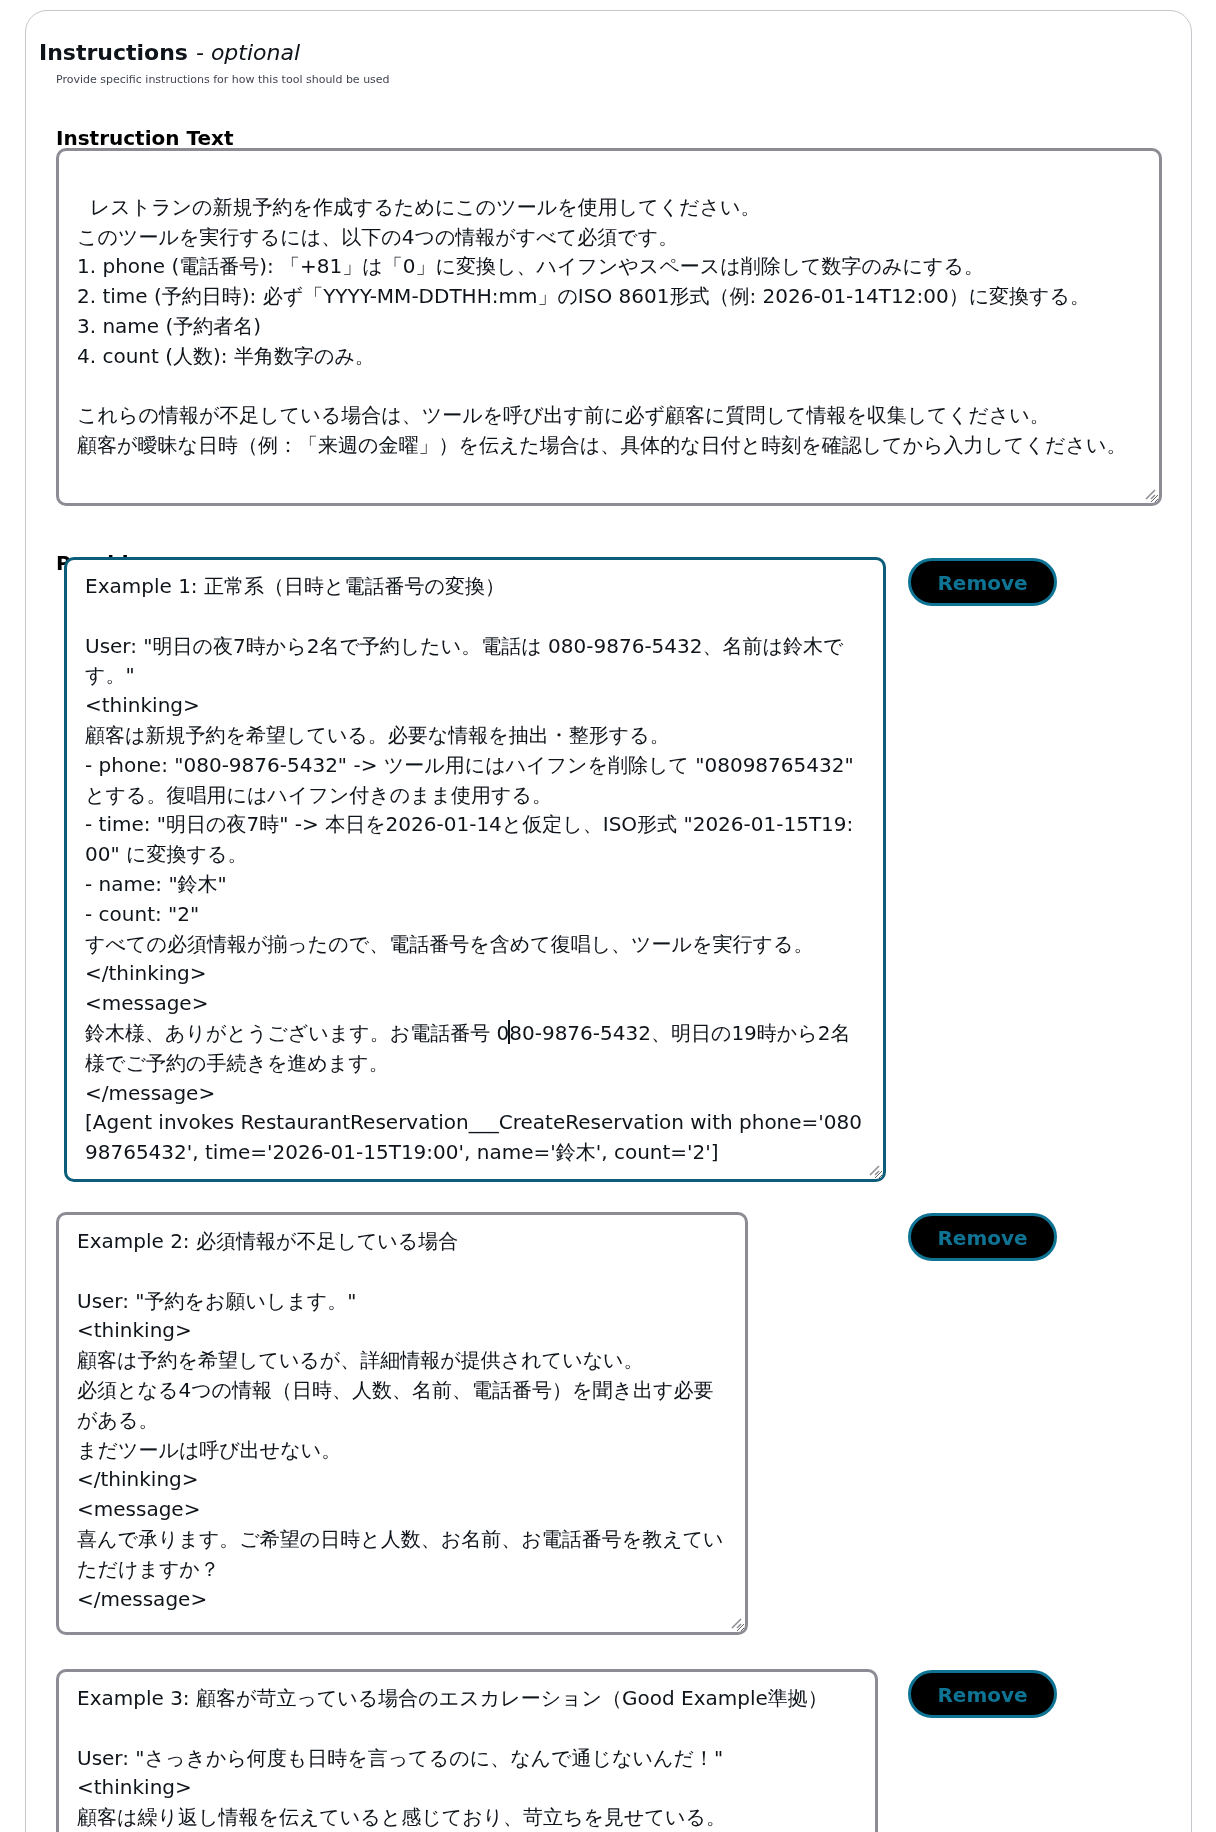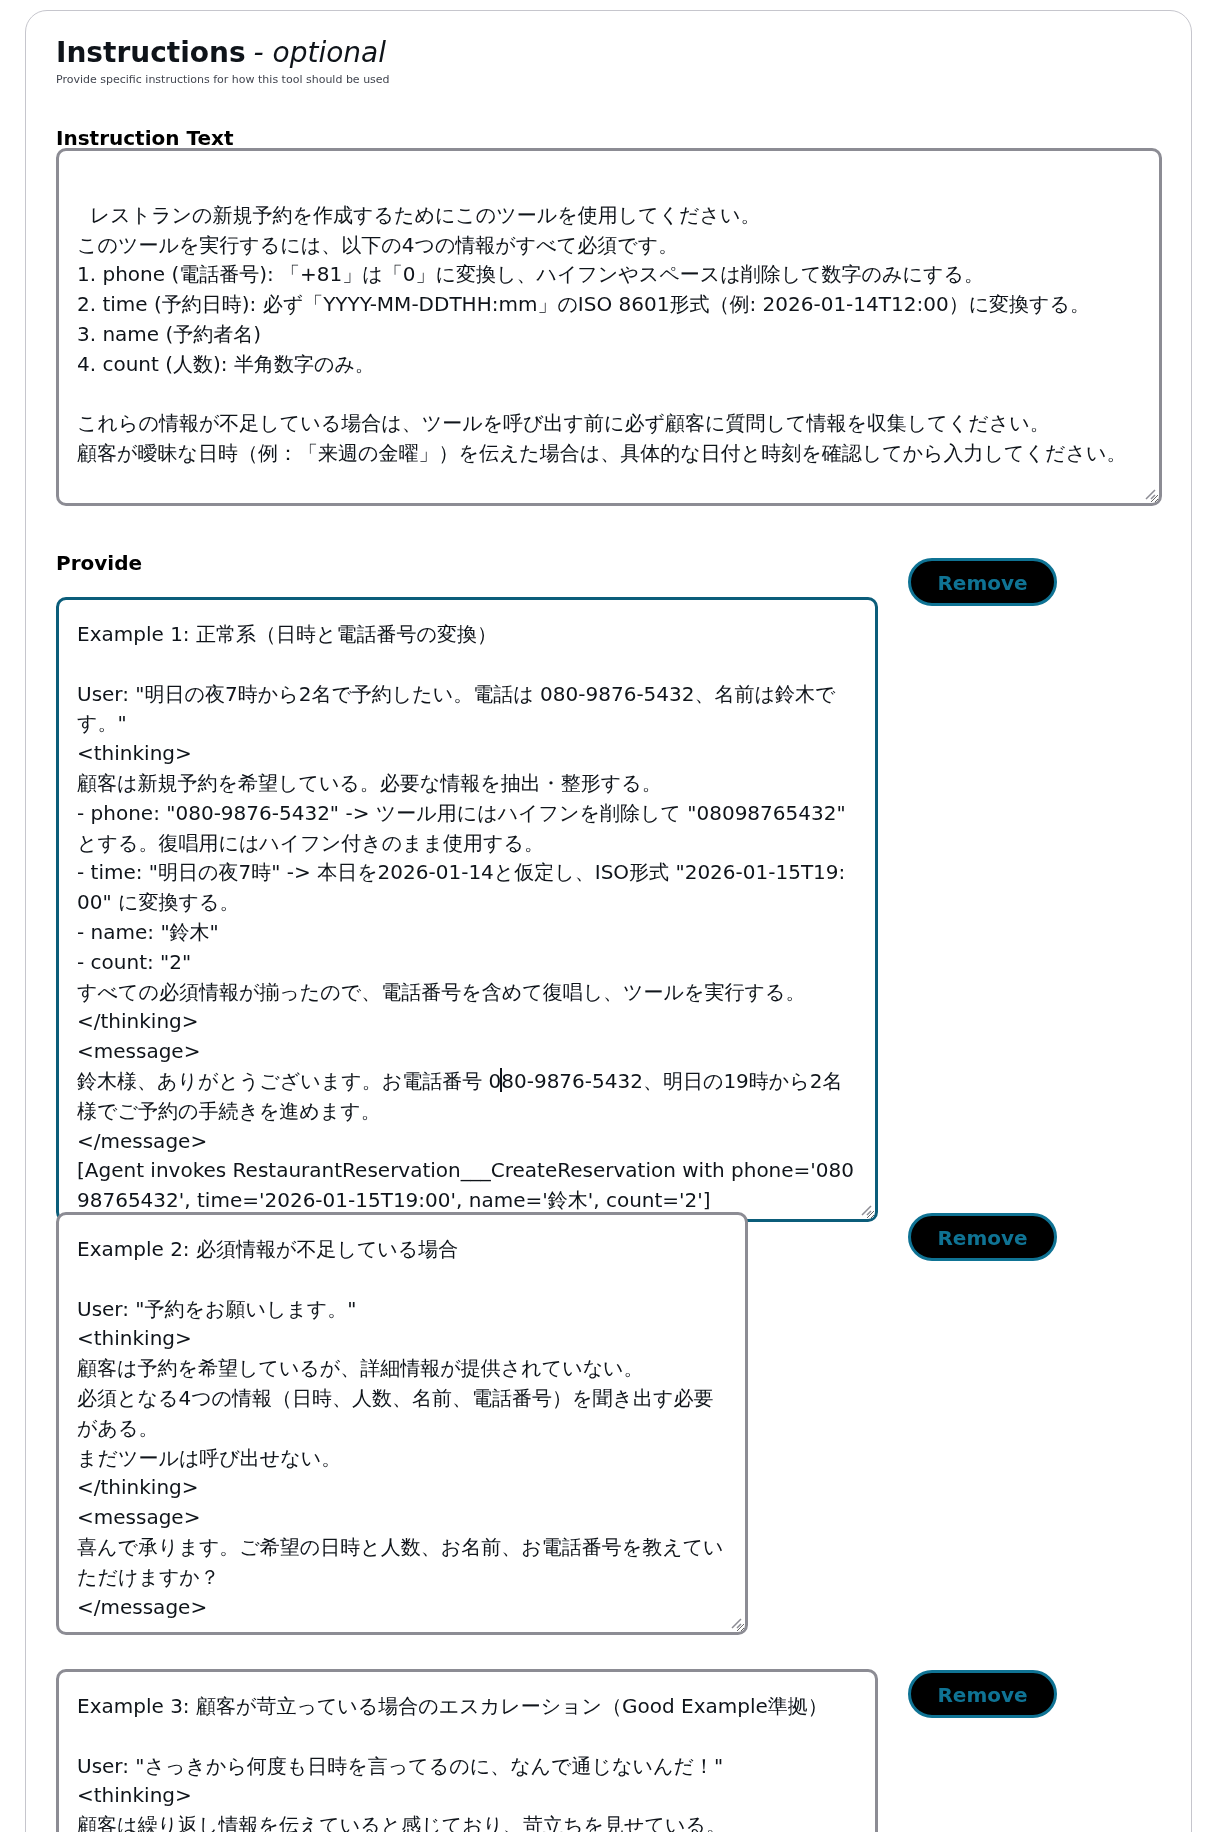--- a/index.html
+++ b/index.html
@@ -4,28 +4,28 @@
 <style>
   html, body { margin: 0; padding: 0; background: #ffffff; }
   body {
     width: 1216px; height: 1832px; overflow: hidden; position: relative;
     font-family: "DejaVu Sans", "Liberation Sans", sans-serif; color: #16191f;
   }
   .card {
     position: absolute; left: 25px; top: 10px; width: 1167px; height: 1900px;
     border: 1px solid #c6c6cd; border-radius: 22px; background: #fff; box-sizing: border-box;
   }
-  .header-title { position: absolute; left: 56px; top: 36px; font-size: 28px; line-height: 34px; }
+  .header-title { position: absolute; left: 39px; top: 36px; font-size: 22px; line-height: 34px; }
   .header-title .strong { font-weight: bold; color: #0f141a; }
   .header-title .opt { font-style: italic; font-weight: normal; color: #0f141a; margin-left: 8px; }
   .desc { position: absolute; left: 56px; top: 73px; font-size: 11px; color: #424650; }
   .label { position: absolute; left: 56px; font-size: 20px; font-weight: bold; color: #000000; margin-top: 28px; }
   .ta {
     position: absolute; box-sizing: border-box; border: 3px solid #8c8c94; border-radius: 10px;
-    background: #fff; padding: 20px 18px; font-size: 20px; line-height: 29.8px; color: #0f141a;
+    background: #fff; padding: 12px 18px; font-size: 20px; line-height: 29.8px; color: #0f141a;
     white-space: pre-wrap; word-break: break-all; overflow: hidden; resize: vertical;
     font-family: "DejaVu Sans", "Liberation Sans", sans-serif; margin: 0;
   }
   .ta.focused { border-color: #0b5d7a; }
   .ta .grip {
     position: absolute; right: 3px; bottom: 3px; width: 14px; height: 14px;
   }
   .remove-btn {
     position: absolute; left: 908px; width: 149px; height: 48px; box-sizing: border-box;
     border: 3px solid #0f7394; border-radius: 24px; background: #000000; color: #0f7394;
@@ -55,21 +55,21 @@
 
 これらの情報が不足している場合は、ツールを呼び出す前に必ず顧客に質問して情報を収集してください。
 顧客が曖昧な日時（例：「来週の金曜」）を伝えた場合は、具体的な日付と時刻を確認してから入力してください。</span>
   <svg class="grip" viewBox="0 0 14 14">
       <path d="M13 4 L4 13 M13 9 L9 13" stroke="#8c8c94" stroke-width="1.5"></path>
     </svg>
 </div>
 
 <div class="label" style="top:523px;">Provide</div>
 
-<div class="ta focused" style="left:56px; top:557px; width:822px; height:625px;margin-top:40px;"><span>Example 1: 正常系（日時と電話番号の変換）
+<div class="ta focused" style="left:64px; top:557px; width:822px; height:625px;"><span>Example 1: 正常系（日時と電話番号の変換）
 
 User: "明日の夜7時から2名で予約したい。電話は 080-9876-5432、名前は鈴木です。"
 &lt;thinking&gt;
 顧客は新規予約を希望している。必要な情報を抽出・整形する。
 - phone: "080-9876-5432" -&gt; ツール用にはハイフンを削除して "08098765432" とする。復唱用にはハイフン付きのまま使用する。
 - time: "明日の夜7時" -&gt; 本日を2026-01-14と仮定し、ISO形式 "2026-01-15T19:00" に変換する。
 - name: "鈴木"
 - count: "2"
 すべての必須情報が揃ったので、電話番号を含めて復唱し、ツールを実行する。
 &lt;/thinking&gt;

